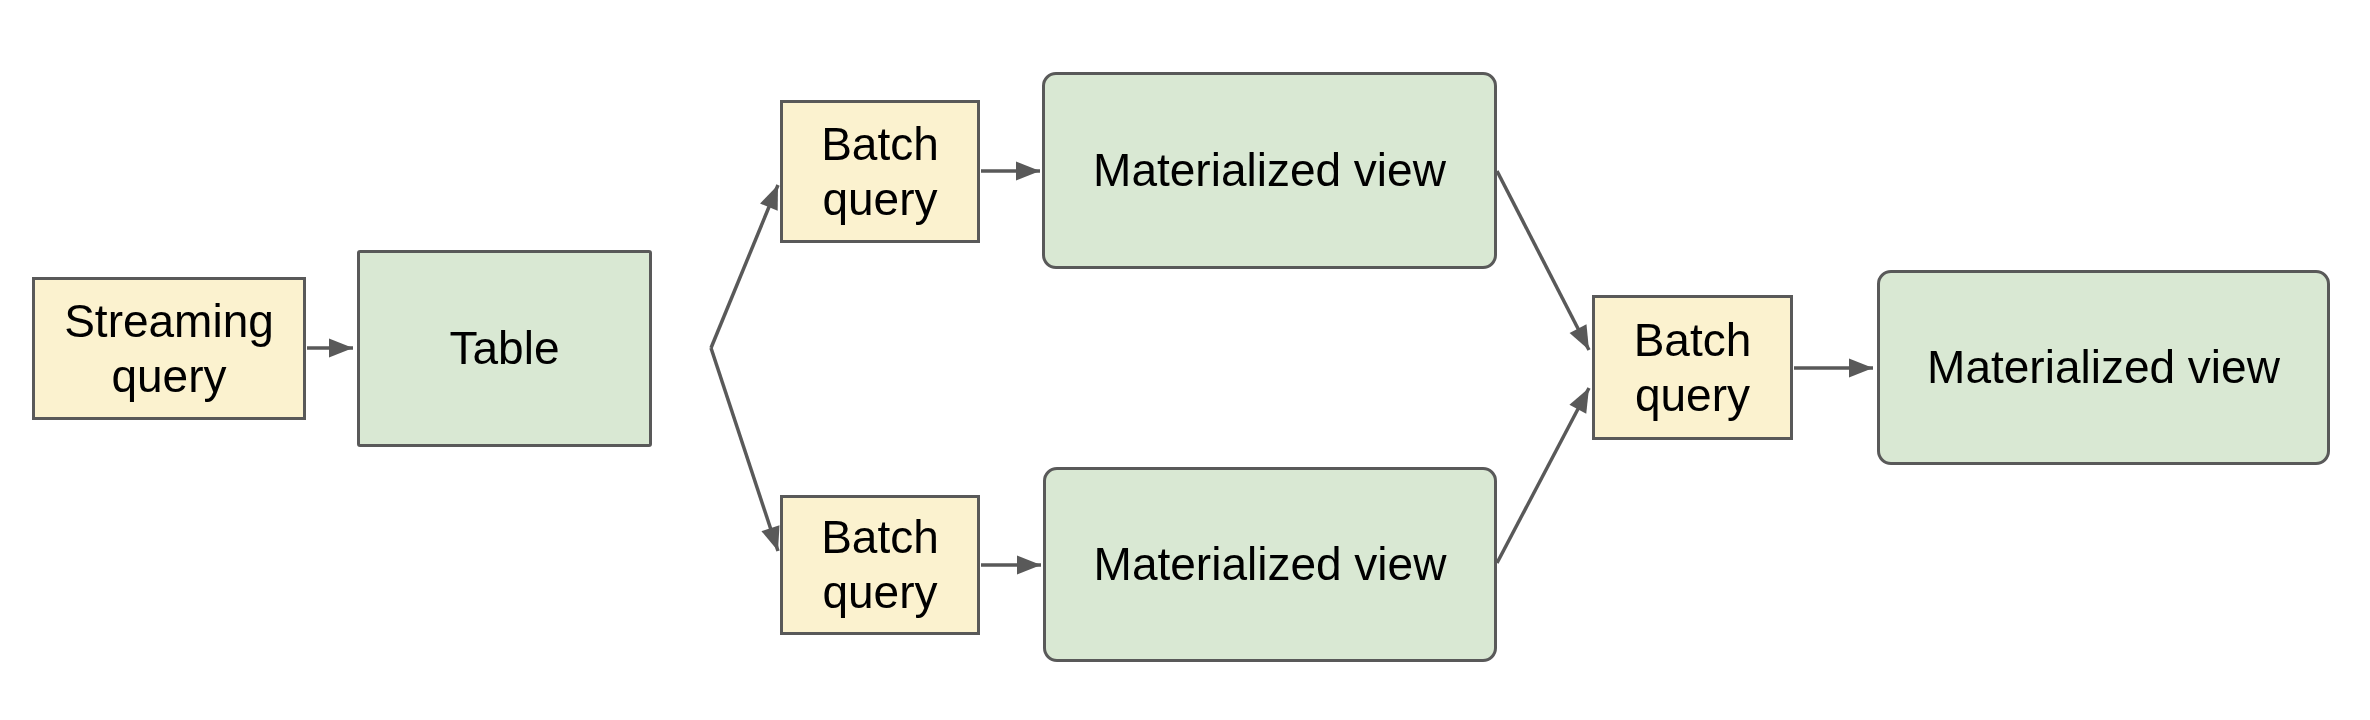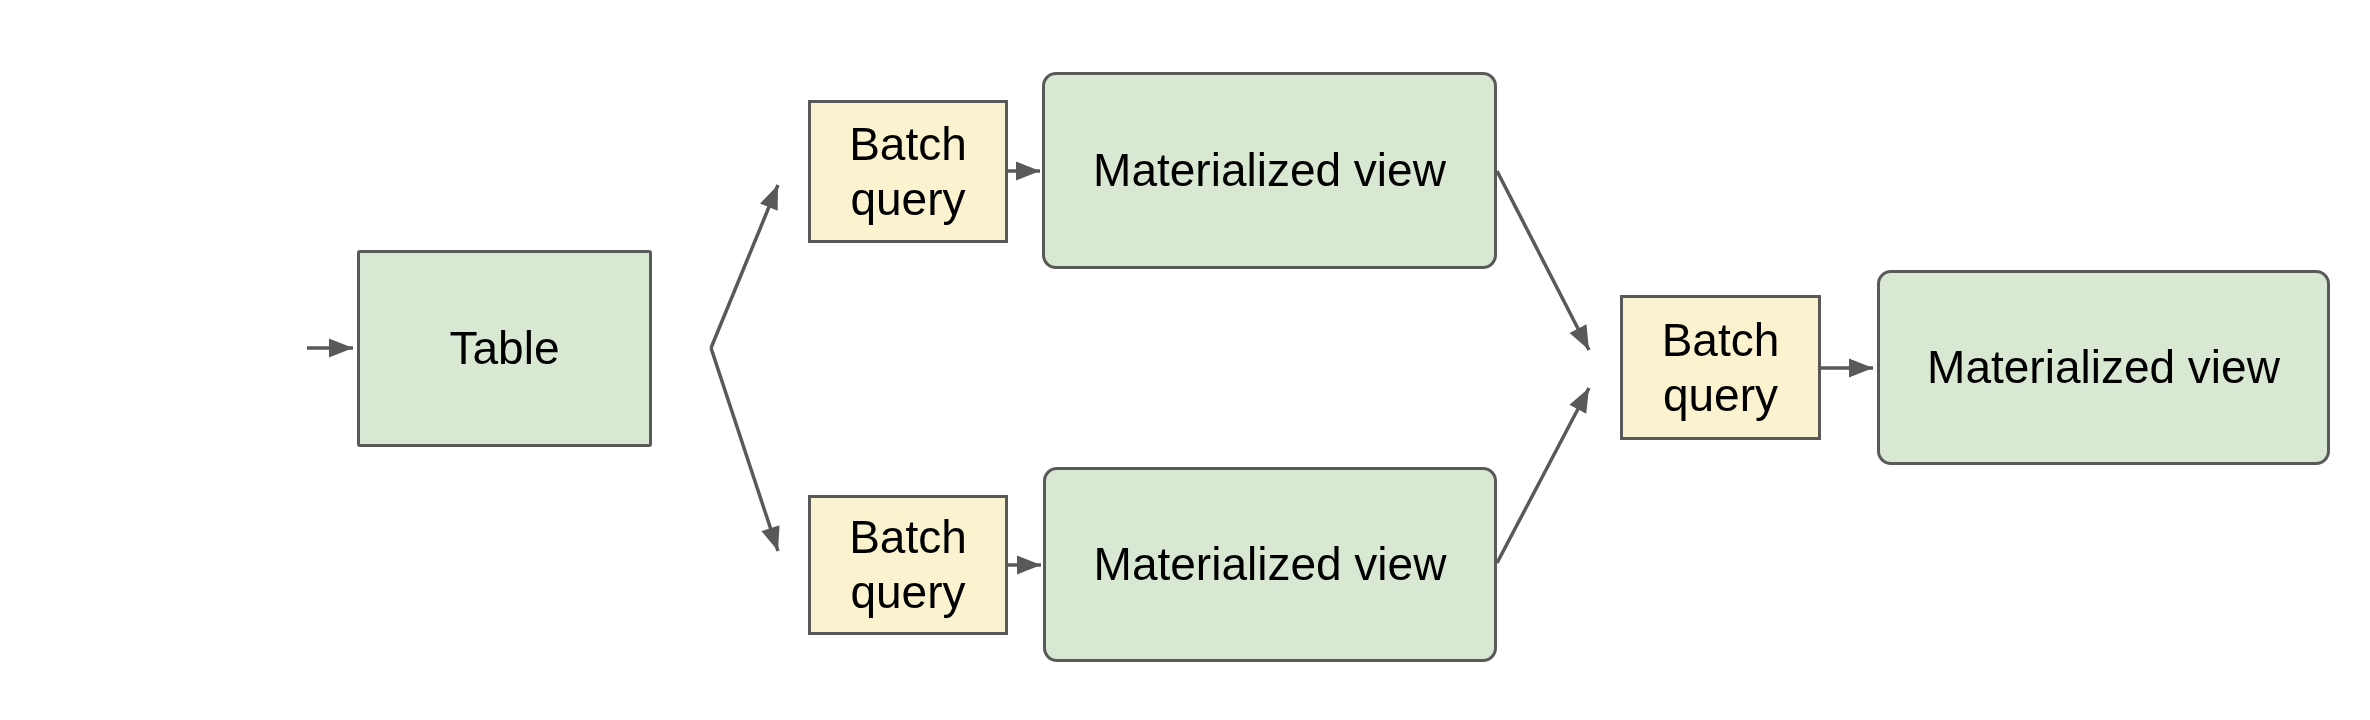--- a/index.html
+++ b/index.html
@@ -36,21 +36,20 @@
     justify-content: center;
     text-align: center;
     color: var(--text, #000000);
     font-size: 46px;
     line-height: 55px;
     padding: 0 6px;
   }
   .node--query {
     background: var(--query-fill, #fbf2cf);
     border: 3px solid var(--border, #595959);
-    margin-left: 28px;
   }
   .node--view {
     background: var(--view-fill, #d9e8d3);
     border: 3px solid var(--border, #595959);
     border-radius: 14px;
   }
   #n-streaming    { left: 32px;   top: 277px; width: 274px; height: 143px; }
   #n-table        { left: 357px;  top: 250px; width: 295px; height: 197px; border-radius: 3px; }
   #n-batch-top    { left: 780px;  top: 100px; width: 200px; height: 143px; }
   #n-mv-top       { left: 1042px; top: 72px;  width: 455px; height: 197px; }
@@ -73,20 +72,23 @@
     <line class="edge" x1="307" y1="348" x2="353" y2="348" marker-end="url(#arrowhead)"></line>
     <line class="edge" x1="711" y1="348" x2="778" y2="185" marker-end="url(#arrowhead)"></line>
     <line class="edge" x1="711" y1="348" x2="778" y2="551" marker-end="url(#arrowhead)"></line>
     <line class="edge" x1="981" y1="171" x2="1040" y2="171" marker-end="url(#arrowhead)"></line>
     <line class="edge" x1="981" y1="565" x2="1041" y2="565" marker-end="url(#arrowhead)"></line>
     <line class="edge" x1="1497" y1="171" x2="1589" y2="350" marker-end="url(#arrowhead)"></line>
     <line class="edge" x1="1497" y1="563" x2="1589" y2="388" marker-end="url(#arrowhead)"></line>
     <line class="edge" x1="1794" y1="368" x2="1873" y2="368" marker-end="url(#arrowhead)"></line>
   </svg>
 
+  <div class="node node--query" id="n-streaming">
+    <span>Streaming query</span>
+  </div>
 
   <div class="node node--view" id="n-table">
     <span>Table</span>
   </div>
 
   <div class="node node--query" id="n-batch-top">
     <span>Batch query</span>
   </div>
 
   <div class="node node--view" id="n-mv-top">

